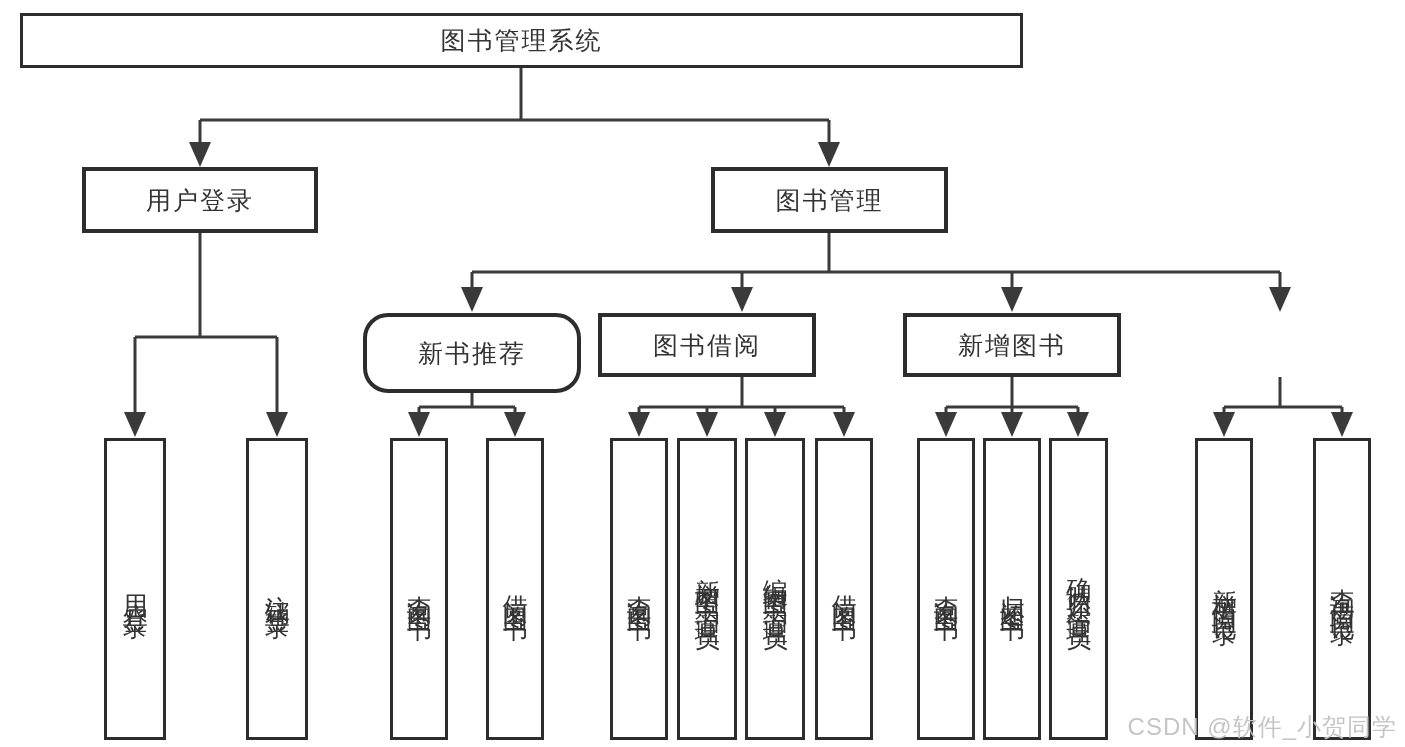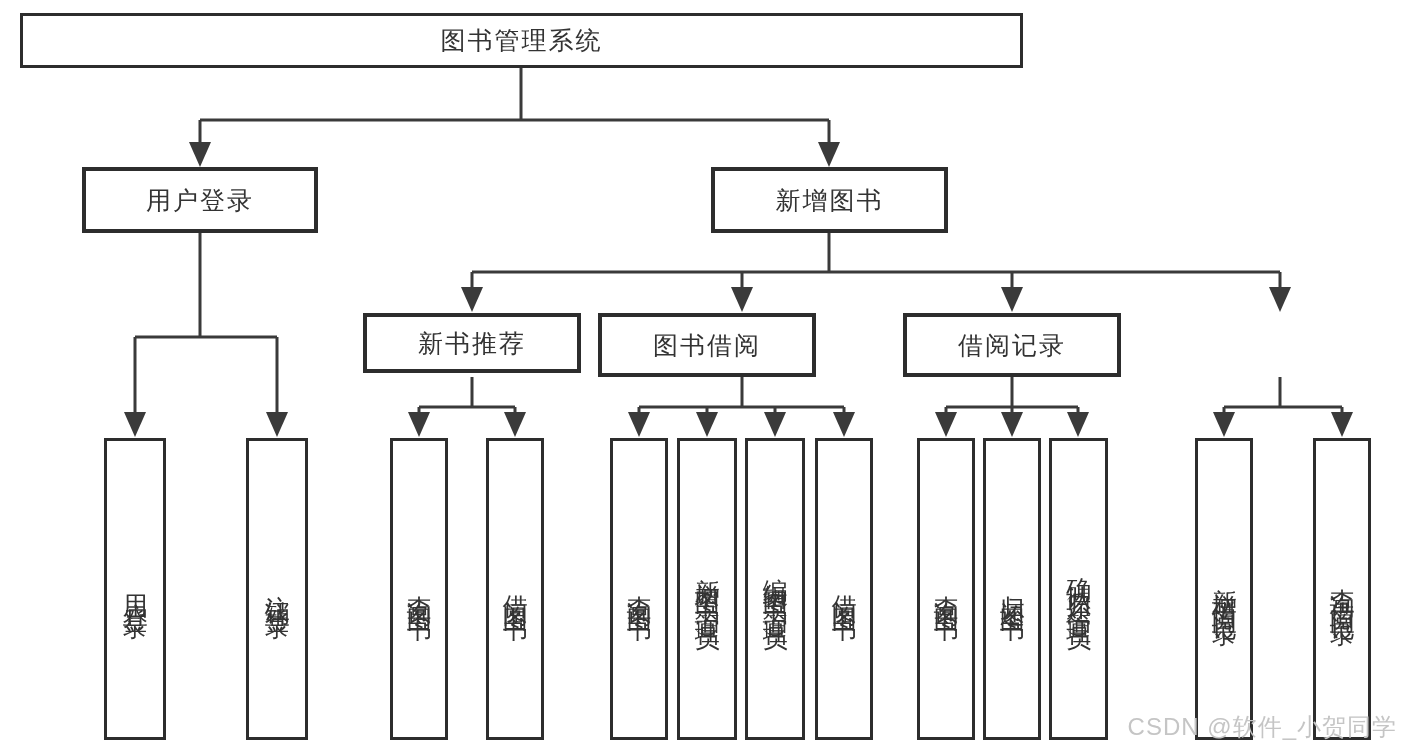--- a/index.html
+++ b/index.html
@@ -107,31 +107,31 @@
   </svg>
 
   <div class="hbox root" style="left:20px;top:13px;width:1003px;height:55px;">
     <span>图书管理系统</span>
   </div>
 
   <div class="hbox" style="left:82px;top:167px;width:236px;height:66px;">
     <span>用户登录</span>
   </div>
   <div class="hbox" style="left:711px;top:167px;width:237px;height:66px;">
-    <span>新增图书</span>
+    <span>图书管理</span>
   </div>
 
-  <div class="hbox" style="left:363px;top:313px;width:218px;height:60px;">
+  <div class="hbox" style="left:363px;top:313px;width:218px;height:80px;border-radius:25px;">
     <span>新书推荐</span>
   </div>
   <div class="hbox" style="left:598px;top:313px;width:218px;height:64px;">
     <span>图书借阅</span>
   </div>
   <div class="hbox" style="left:903px;top:313px;width:218px;height:64px;">
-    <span>借阅记录</span>
+    <span>新增图书</span>
   </div>
 
   <div class="vbox" style="left:104px;top:438px;width:62px;height:302px;">
     <span>用户登录</span>
   </div>
   <div class="vbox" style="left:246px;top:438px;width:62px;height:302px;">
     <span>注销登录</span>
   </div>
 
   <div class="vbox" style="left:390px;top:438px;width:58px;height:302px;">

